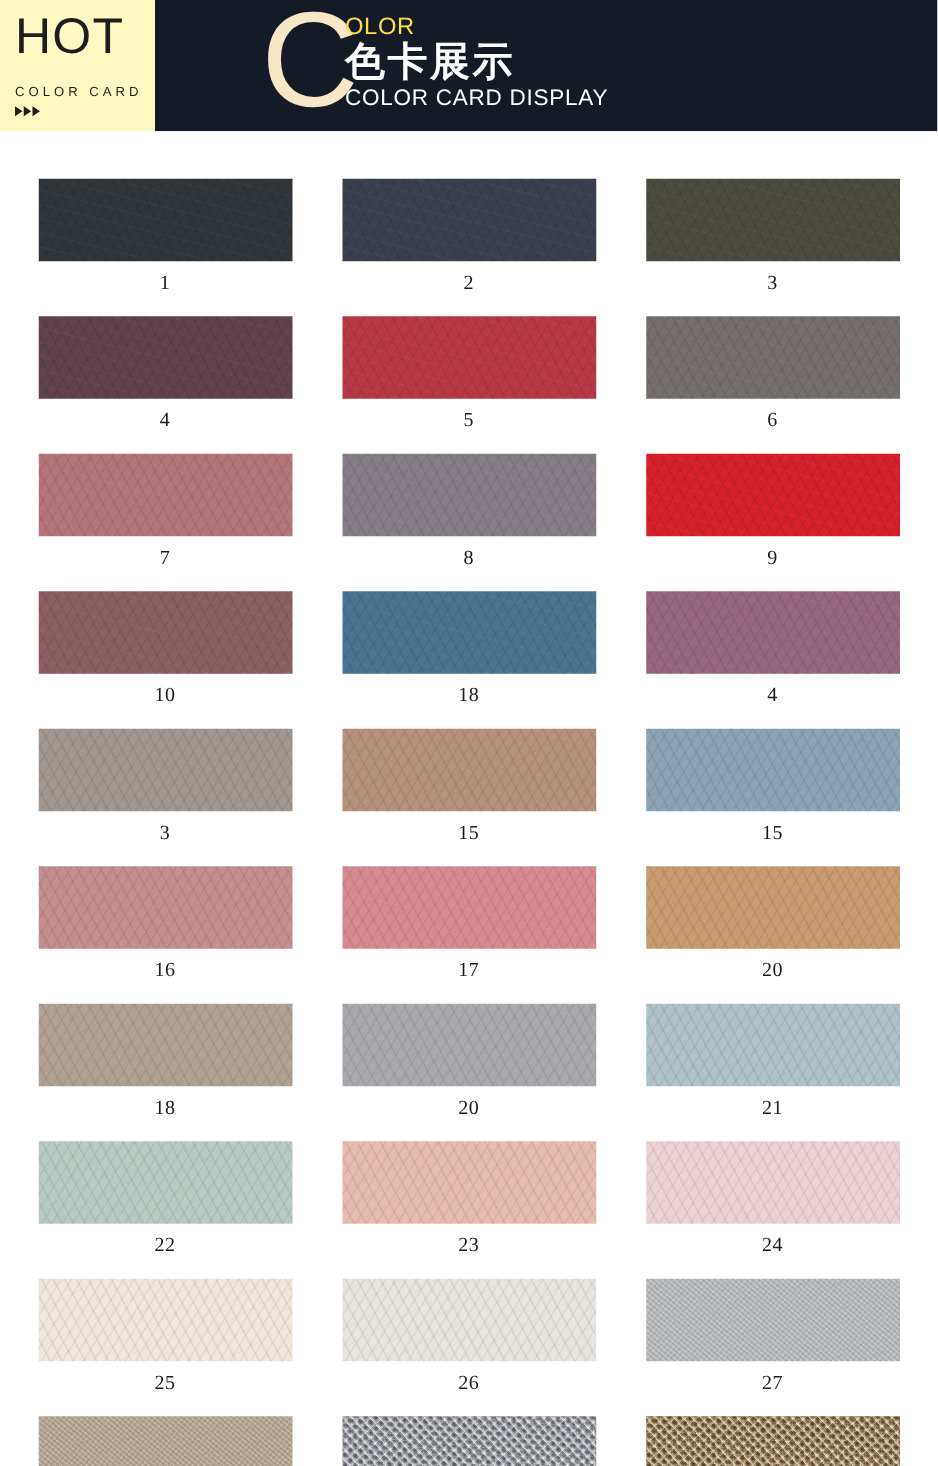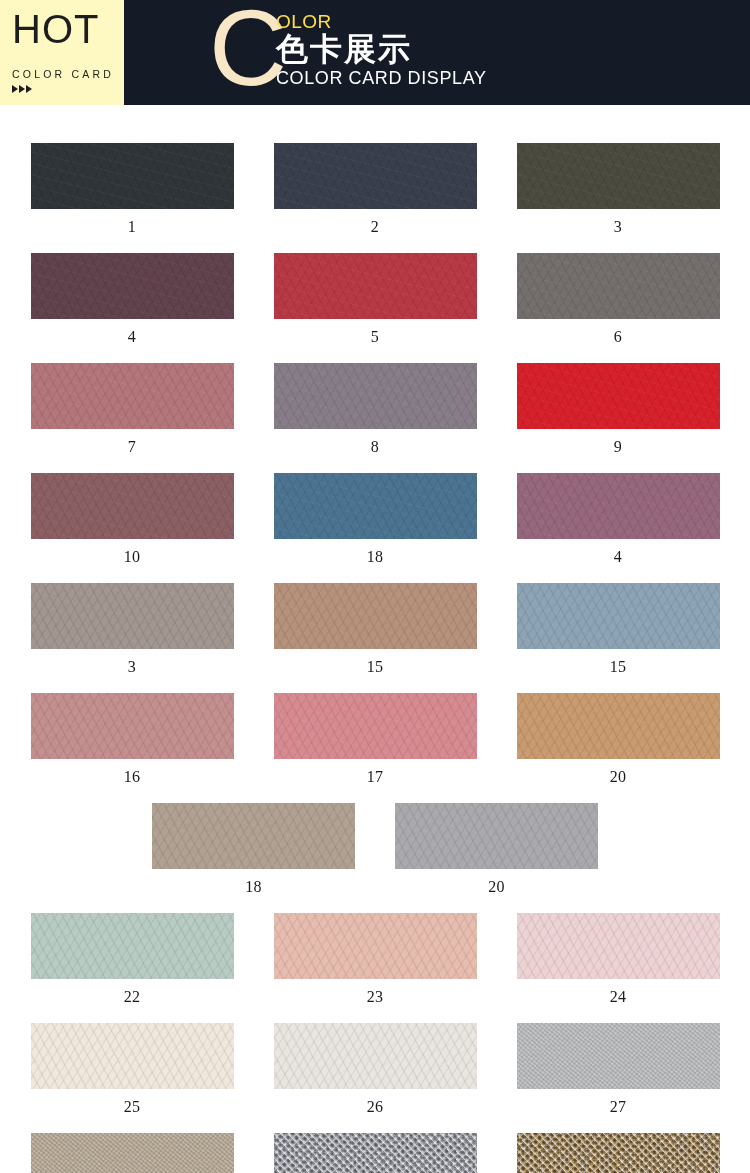--- a/index.html
+++ b/index.html
@@ -353,20 +353,27 @@
         </div>
         <div class="label">18</div>
       </div>
       <div class="cell">
         <div class="swatch" style="background: rgb(170, 170, 174);">
           <div class="tex"></div>
           <div class="tex2"></div>
         </div>
         <div class="label">20</div>
       </div>
+      <div class="cell">
+        <div class="swatch" style="background: rgb(175, 195, 201);">
+          <div class="tex"></div>
+          <div class="tex2"></div>
+        </div>
+        <div class="label">21</div>
+      </div>
     </div>
     <div class="row">
       <div class="cell">
         <div class="swatch" style="background: rgb(184, 204, 196);">
           <div class="tex"></div>
           <div class="tex2"></div>
         </div>
         <div class="label">22</div>
       </div>
       <div class="cell">

